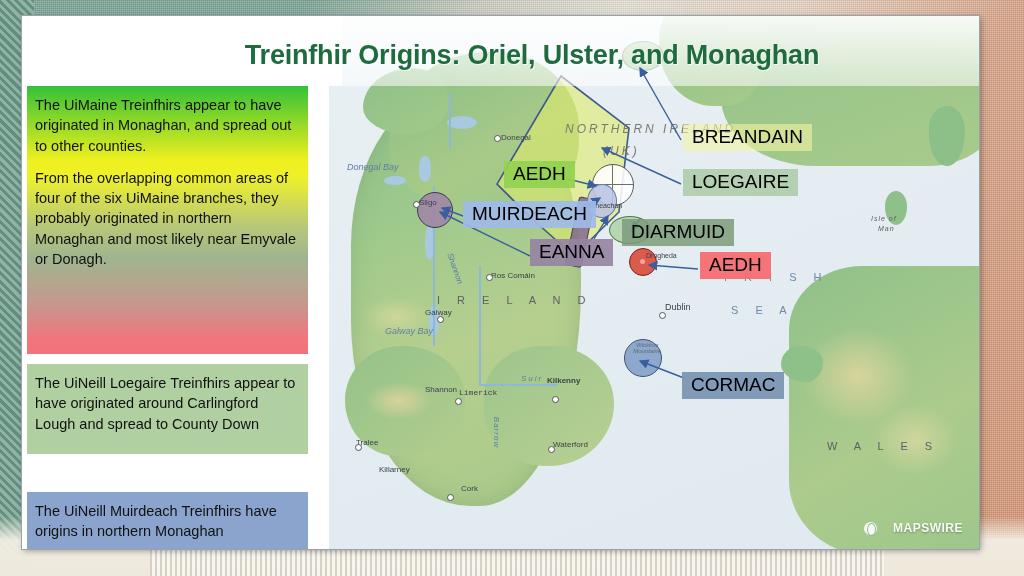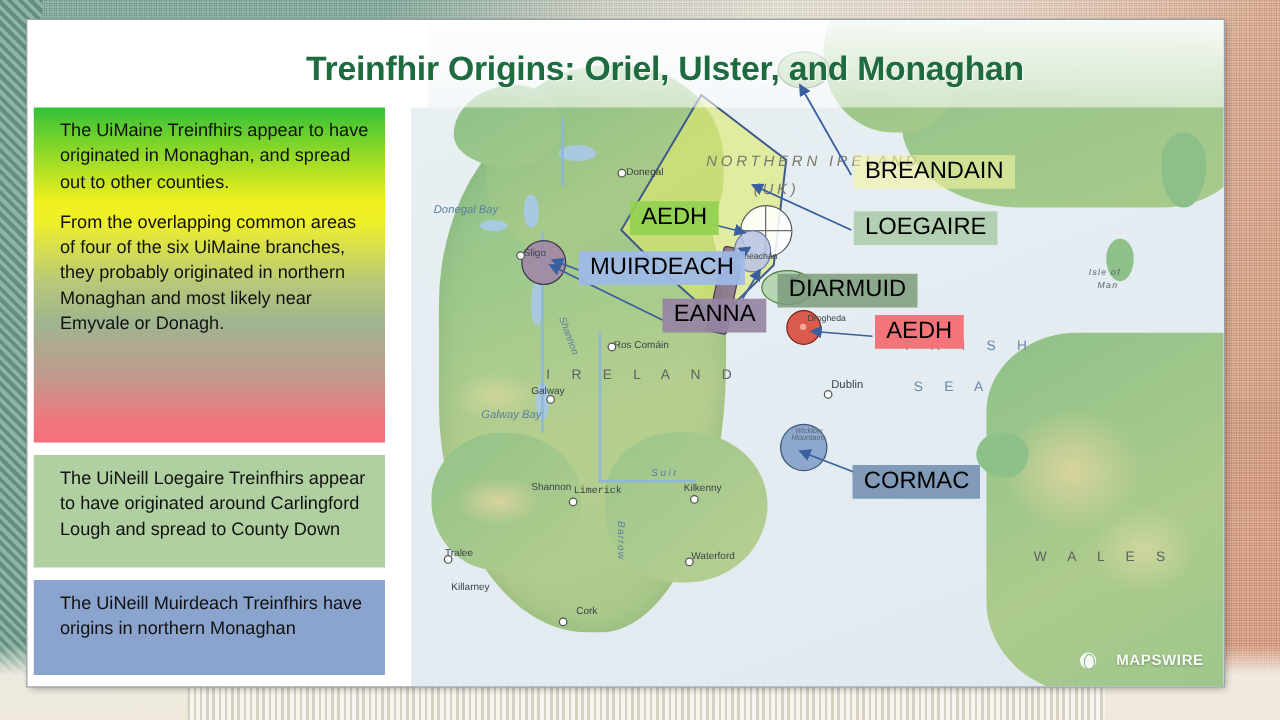--- a/index.html
+++ b/index.html
@@ -203,33 +203,33 @@
   #lbl-muirdeach{left:441px;top:185px;background:rgba(160,186,232,.92);}
   #lbl-diarmuid {left:600px;top:203px;background:rgba(125,156,125,.86);}
   #lbl-eanna    {left:508px;top:223px;background:rgba(150,132,162,.92);}
   #lbl-fionn    {left:678px;top:236px;background:rgba(245,110,115,.95);}
   #lbl-cormac   {left:660px;top:356px;background:rgba(122,150,180,.95);}
 
   
   .panel{
     position:absolute;left:5px;width:281px;
     font-size:14.5px;line-height:1.40;color:#111;
-    padding:9px 11px 9px 21px;box-sizing:border-box;
+    padding:9px 11px 9px 8px;box-sizing:border-box;
   }
   #panel-1{
     top:70px;height:268px;
     background:linear-gradient(180deg,
       #34c03a 0%, #78d32b 10%, #f0f01e 28%, #eef02a 34%,
       #b9c878 52%, #9fb58f 64%, #c29a8e 80%, #f0767e 94%, #f4717c 100%);
   }
   #panel-2{
     top:348px;height:90px;background:#b0d0a2;
   }
   #panel-3{
-    top:448px;height:76px;background:#8ba4ce;
+    top:476px;height:76px;background:#8ba4ce;
   }
   .panel p{margin:0 0 12px 0;}
   .panel p:last-child{margin-bottom:0;}
 
   
   #title{
     position:absolute;left:160px;top:24px;width:700px;
     text-align:center;
     font-size:27px;font-weight:bold;color:#1d6b3e;
     letter-spacing:-.2px;
@@ -306,24 +306,24 @@
       <div class="mlabel small" style="left:542px;top:199px;">Isle of</div>
       <div class="mlabel small" style="left:549px;top:209px;">Man</div>
 
       <div class="mlabel city" style="left:172px;top:117px;">Donegal</div>
       <div class="mlabel city" style="left:90px;top:182px;">Sligo</div>
       <div class="mlabel city" style="left:96px;top:292px;">Galway</div>
       <div class="mlabel city" style="left:162px;top:255px;">Ros Comáin</div>
       <div class="mlabel city" style="left:130px;top:372px;font-family:Liberation Mono, monospace;">Limerick</div>
       <div class="mlabel city" style="left:96px;top:369px;">Shannon</div>
       <div class="mlabel city" style="left:27px;top:422px;">Tralee</div>
-      <div class="mlabel city" style="left:32px;top:449px;">Killarney</div>
+      <div class="mlabel city" style="left:50px;top:449px;">Killarney</div>
       <div class="mlabel city" style="left:132px;top:468px;">Cork</div>
       <div class="mlabel city" style="left:224px;top:424px;">Waterford</div>
-      <div class="mlabel city" style="left:218px;top:370px;">Kilkenny</div>
+      <div class="mlabel city" style="left:218px;top:360px;font-weight:bold;">Kilkenny</div>
       <div class="mlabel city" style="left:336px;top:286px;font-size:9px;">Dublin</div>
       <div class="mlabel city" style="left:317px;top:236px;font-size:7px;">Drogheda</div>
       <div class="mlabel city" style="left:255px;top:186px;font-size:7px;">Muineachán</div>
 
       <div class="citydot" style="left:165px;top:119px;"></div>
       <div class="citydot" style="left:84px;top:185px;"></div>
       <div class="citydot" style="left:108px;top:300px;"></div>
       <div class="citydot" style="left:157px;top:258px;"></div>
       <div class="citydot" style="left:126px;top:382px;"></div>
       <div class="citydot" style="left:26px;top:428px;"></div>

